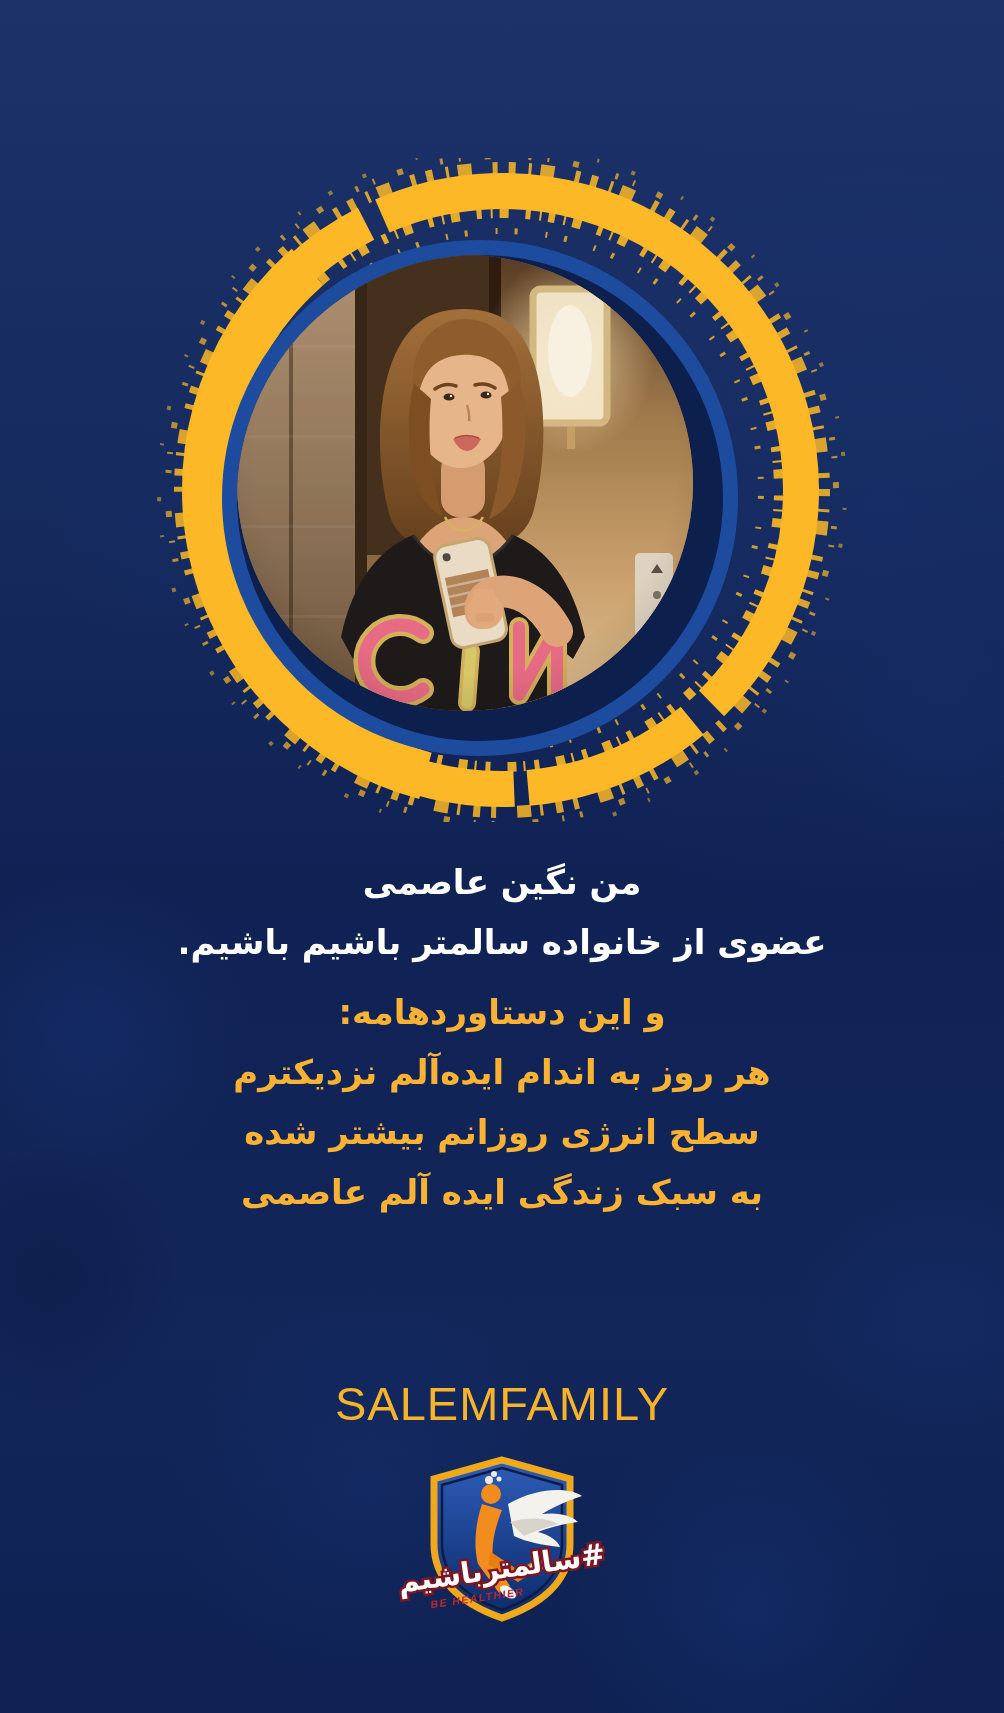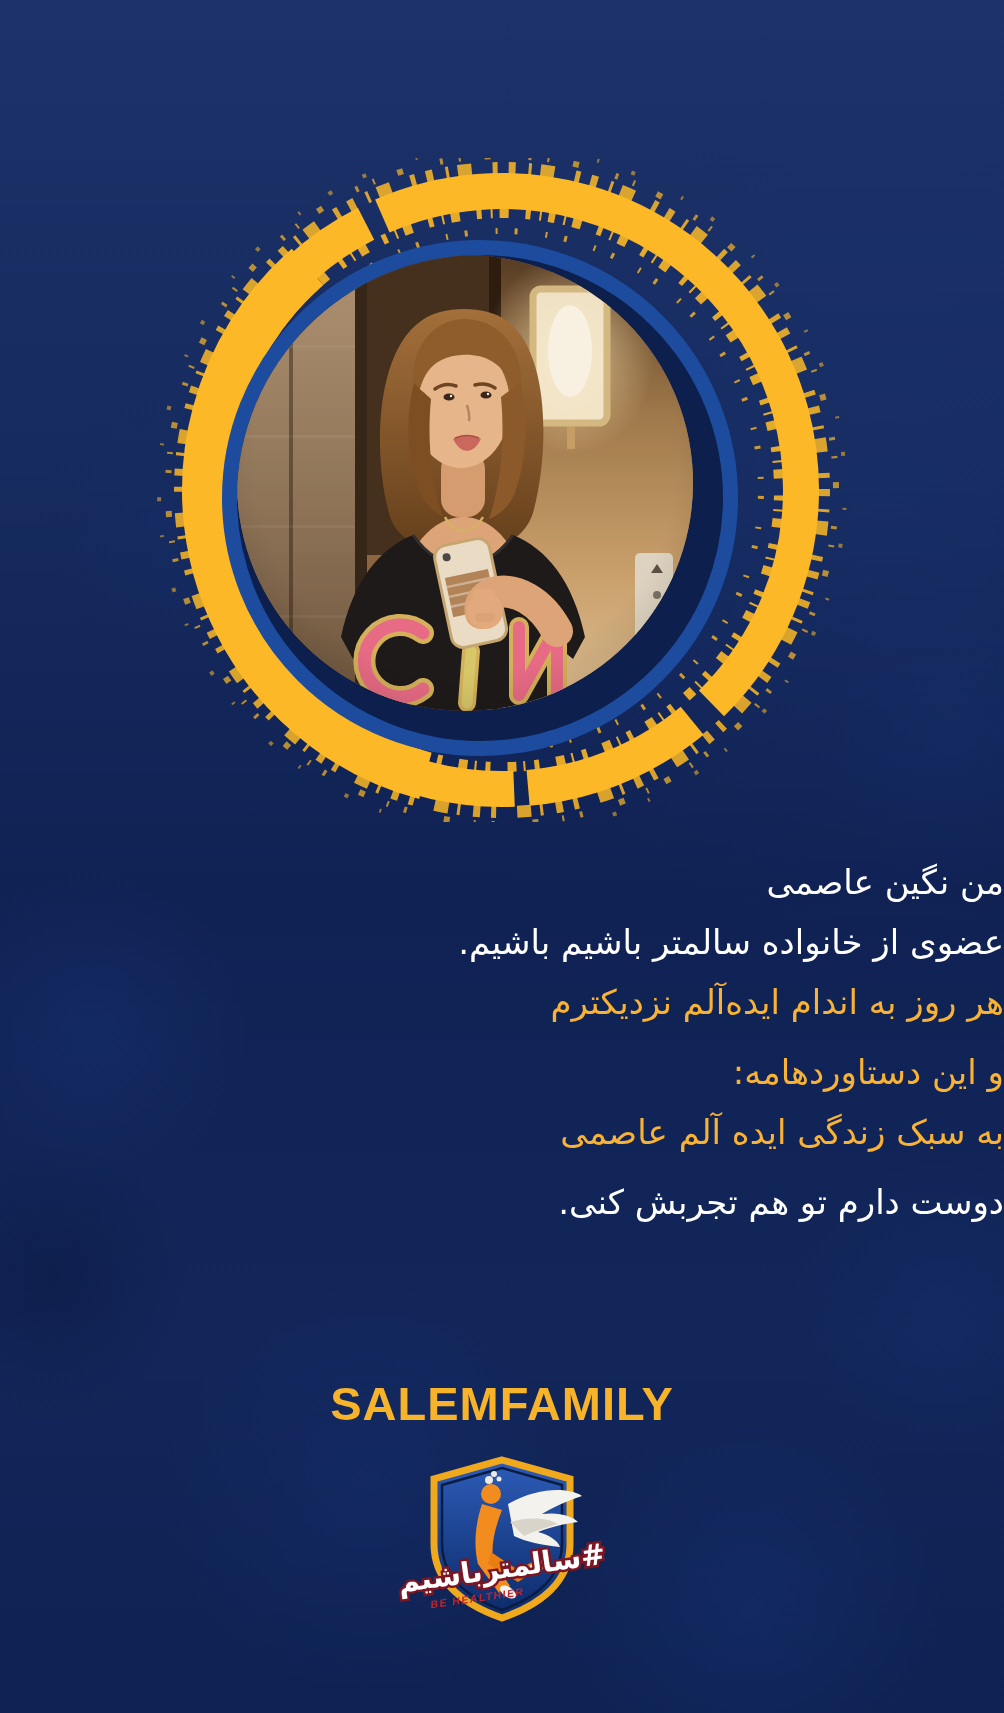--- a/index.html
+++ b/index.html
@@ -21,29 +21,29 @@
 
   .brush-ring{position:absolute;left:150px;top:158px;width:704px;height:664px;}
   .photo-ring{
     position:absolute;left:222px;top:240px;width:486px;height:486px;
     border-radius:50%;border:15px solid #1d4c9f;box-sizing:content-box;
     background:#0d1f4c;overflow:hidden;
   }
   .photo-ring svg{display:block;}
 
   .content{position:absolute;left:0;right:0;top:852px;text-align:center;direction:rtl;}
-  .content p{margin:0;font-weight:normal;font-size:34px;line-height:60px;letter-spacing:0;text-align:right;}
+  .content p{margin:0;font-weight:bold;font-size:34px;line-height:60px;letter-spacing:0;}
   .t-white{color:#ffffff;}
   .t-yellow{color:#f9b233;}
   .gap-top{margin-top:10px !important;}
 
   .brand{
     position:absolute;left:0;right:0;top:1376px;text-align:center;
     color:#f7b32a;font-family:"Liberation Sans",sans-serif;
-    font-weight:bold;font-size:47px;letter-spacing:1px;
+    font-weight:normal;font-size:47px;letter-spacing:1px;
   }
   .logo{position:absolute;left:50%;top:1452px;transform:translateX(-50%);}
 </style>
 </head>
 <body>
 
 <div class="poster">
 
   <div class="bokeh b1"></div>
   <div class="bokeh b2"></div>
@@ -170,24 +170,24 @@
 
         <rect width="456" height="456" fill="rgba(150,90,30,.07)"></rect>
         <rect width="456" height="456" fill="url(#vig)"></rect>
       </g>
     </svg>
   </div>
 
   <div class="content">
     <p class="t-white">من نگین عاصمی</p>
     <p class="t-white">عضوی از خانواده سالمتر باشیم باشیم.</p>
+    <p class="t-yellow gap-top">و این دستاوردهامه:</p>
     <p class="t-yellow">هر روز به اندام ایده‌آلم نزدیکترم</p>
-    <p class="t-yellow gap-top">و این دستاوردهامه:</p>
+    <p class="t-yellow">سطح انرژی روزانم بیشتر شده</p>
     <p class="t-yellow">به سبک زندگی ایده آلم عاصمی</p>
-    <p class="t-white gap-top">دوست دارم تو هم تجربش کنی.</p>
   </div>
 
   <div class="brand">SALEMFAMILY</div>
 
   <svg class="logo" width="224" height="176" viewBox="0 0 224 176" aria-hidden="true">
     <defs>
       <linearGradient id="shG" x1="0" y1="0" x2="0" y2="1">
         <stop offset="0" stop-color="#2d5cb8"></stop>
           <stop offset="1" stop-color="#0c2a68"></stop>
       </linearGradient>

